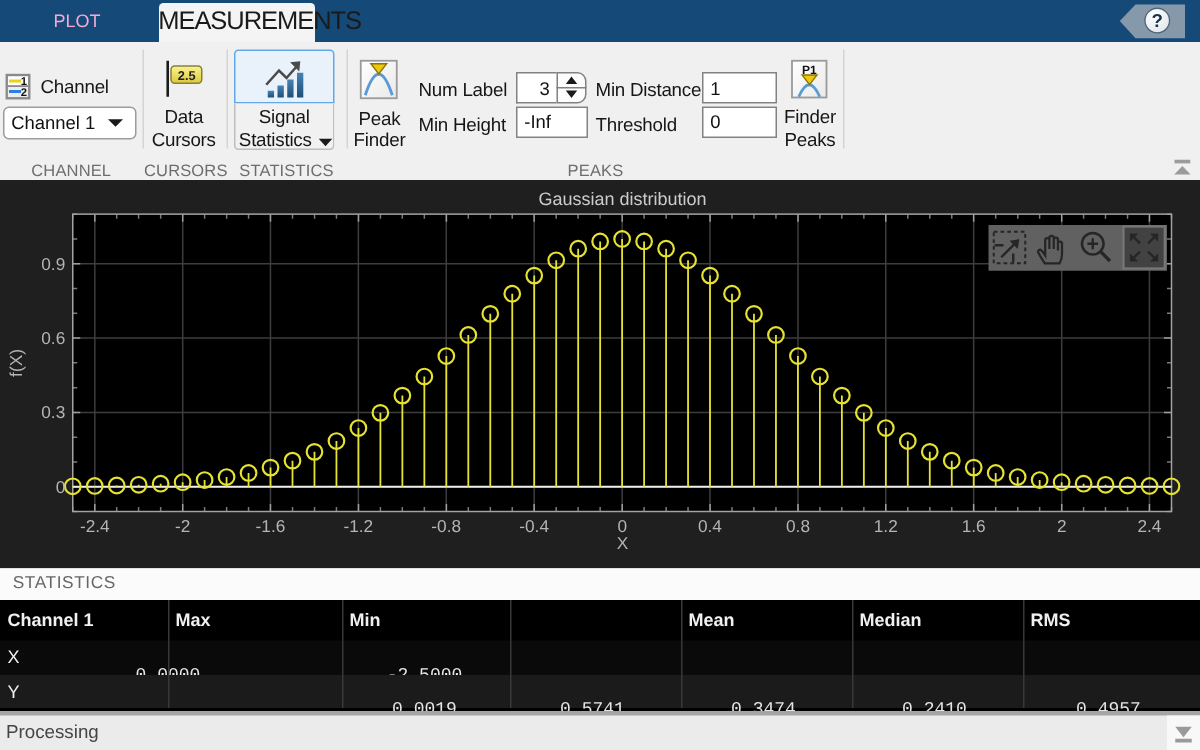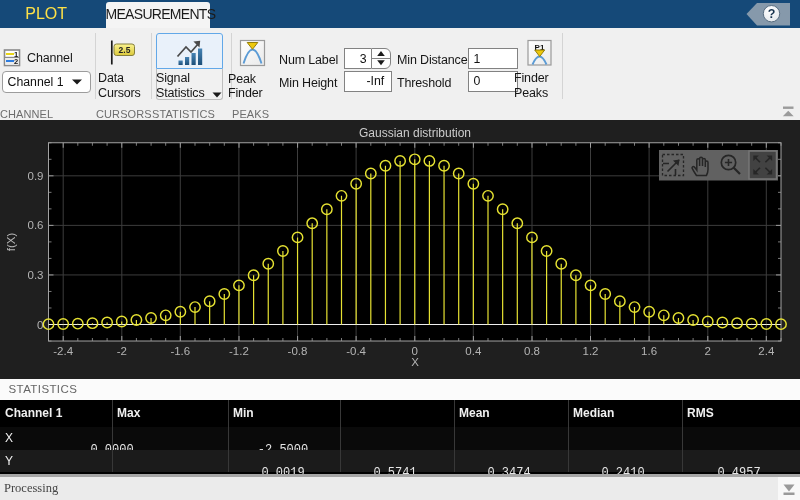--- a/index.html
+++ b/index.html
@@ -1,47 +1,47 @@
 <!DOCTYPE html>
 <html><head><meta charset="utf-8"><style>
 * { margin:0; padding:0; box-sizing:border-box; }
 html,body { width:800px; height:500px; overflow:hidden; background:#fff;
   font-family:"Liberation Sans", sans-serif; }
 #root { position:relative; width:800px; height:500px; }
 .abs { position:absolute; }
 
 #tabbar { left:0; top:0; width:800px; height:28px; background:#154978; }
 #plottab { left:0; top:0; width:106px; height:28px; line-height:28px; text-align:right;
-  padding-right:39px; color:#fde047; font-size:16px; }
+  padding-right:39px; color:#f9a8d4; font-size:12px; }
 #meastab { left:105.5px; top:2px; width:104px; height:26px; background:#f4f4f4;
-  border-radius:3px 3px 0 0; text-align:center; line-height:24px; font-size:14px; letter-spacing:-0.7px; color:#1a1a1a; }
+  border-radius:3px 3px 0 0; text-align:center; line-height:24px; font-size:17px; letter-spacing:-0.7px; color:#1a1a1a; }
 
 #strip { left:0; top:28px; width:800px; height:92px; background:#f0f0f0; }
 .vsep { width:1px; background:#d4d4d4; top:5px; height:66px; }
 .lbl { font-size:12.5px; color:#161616; white-space:nowrap; letter-spacing:-0.15px; }
 .slbl { font-size:11px; color:#6d6d6d; letter-spacing:0.1px; }
-.ctr { text-align:left; }
+.ctr { text-align:center; }
 .fld { background:#fff; border:1px solid #828282; font-size:12.3px; color:#111; }
 
 #plot { left:0; top:120px; width:800px; height:259px; }
 
 #statshdr { left:0; top:378.5px; width:800px; height:21.5px; background:#fbfbfb; }
 #statshdr span { position:absolute; left:8.5px; top:4.5px; font-size:11.5px; color:#666;
   letter-spacing:0.4px; }
 #tbl { left:0; top:400px; width:800px; height:73.5px; background:#000; color:#f0f0f0; }
 .hcell { position:absolute; top:0; height:27px; line-height:27px; font-size:12px; font-weight:bold; }
 .mono { font-family:"Liberation Mono", monospace; font-size:12px; color:#e6e6e6; }
 .rowx { position:absolute; left:0; top:27px; width:800px; height:22.5px; background:#0a0a0a; }
 .rowy { position:absolute; left:0; top:49.5px; width:800px; height:22px; background:#1b1b1b; }
 .csep { position:absolute; top:0; width:1px; height:71.5px; background:#383838; }
 .val { position:absolute; text-align:center; top:16px; }
 
 #status { left:0; top:473.5px; width:800px; height:26.5px; background:#ebebeb;
   border-top:3px solid #a5a5a5; }
-#status span { position:absolute; left:4px; top:4px; font-size:12.5px; color:#454545;font-family:Liberation Serif, serif; }
+#status span { position:absolute; left:4px; top:4px; font-size:12.5px; color:#454545; }
 #sbtn { position:absolute; right:0; top:0; width:22px; height:23.5px; background:#f8f8f8; }
 </style></head><body>
 <div id="root">
   <div id="tabbar" class="abs">
     <div id="plottab" class="abs">PLOT</div>
     <div id="meastab" class="abs">MEASUREMENTS</div>
     <svg class="abs" style="left:744px;top:1px" width="48" height="26" viewBox="0 0 48 26">
       <path d="M2.5 13 L13 2H46V24.5H13Z" fill="#8699ab"></path>
       <defs>
           <radialGradient id="hg" cx="0.4" cy="0.3" r="0.9">
@@ -80,21 +80,21 @@
     <div class="abs lbl ctr" style="left:228px;top:44px;width:50px">Peak</div>
     <div class="abs lbl ctr" style="left:228px;top:58px;width:50px">Finder</div>
     <div class="abs lbl" style="left:279px;top:24.5px">Num Label</div>
     <div class="abs lbl" style="left:279px;top:47.5px">Min Height</div>
     <div class="abs fld" style="left:343.5px;top:19.5px;width:27px;height:21px;
       text-align:right;line-height:20px;padding-right:4px;border-right:none">3</div>
     <div class="abs" style="left:370.5px;top:19.5px;width:20.5px;height:21px;background:#fdfdfd;
       border:1px solid #828282;border-radius:0 6px 6px 0"></div>
     <div class="abs" style="left:370.5px;top:29.5px;width:20.5px;height:1px;background:#828282"></div>
     <div class="abs fld" style="left:343.5px;top:43px;width:48px;height:20.5px;
-      line-height:19px;padding-left:22px">-Inf</div>
+      line-height:19px;padding-left:5px">-Inf</div>
     <div class="abs lbl" style="left:397px;top:24.5px">Min Distance</div>
     <div class="abs lbl" style="left:397px;top:47.5px">Threshold</div>
     <div class="abs fld" style="left:467.5px;top:19.5px;width:50px;height:21px;
       line-height:20px;padding-left:5px">1</div>
     <div class="abs fld" style="left:467.5px;top:43px;width:50px;height:20.5px;
       line-height:19px;padding-left:5px">0</div>
     <div class="abs lbl ctr" style="left:514px;top:42.5px;width:52px">Finder</div>
     <div class="abs lbl ctr" style="left:514px;top:58px;width:52px">Peaks</div>
     <div class="abs slbl ctr" style="left:0px;top:80px;width:95px">CHANNEL</div>
     <div class="abs slbl ctr" style="left:96px;top:80px;width:54px">CURSORS</div>

